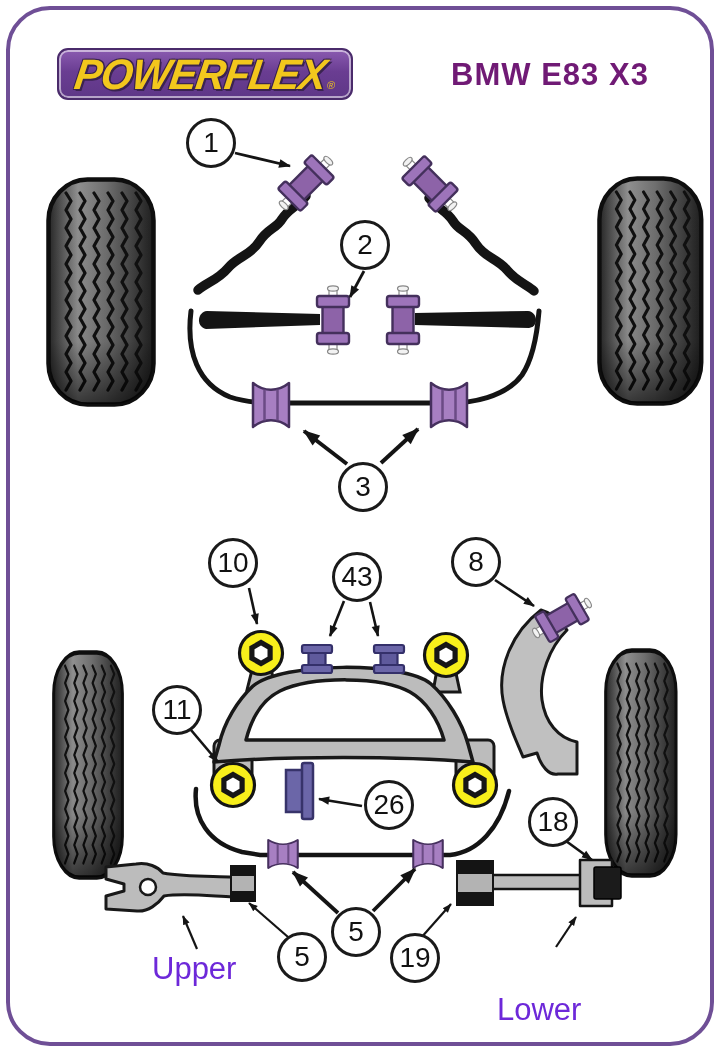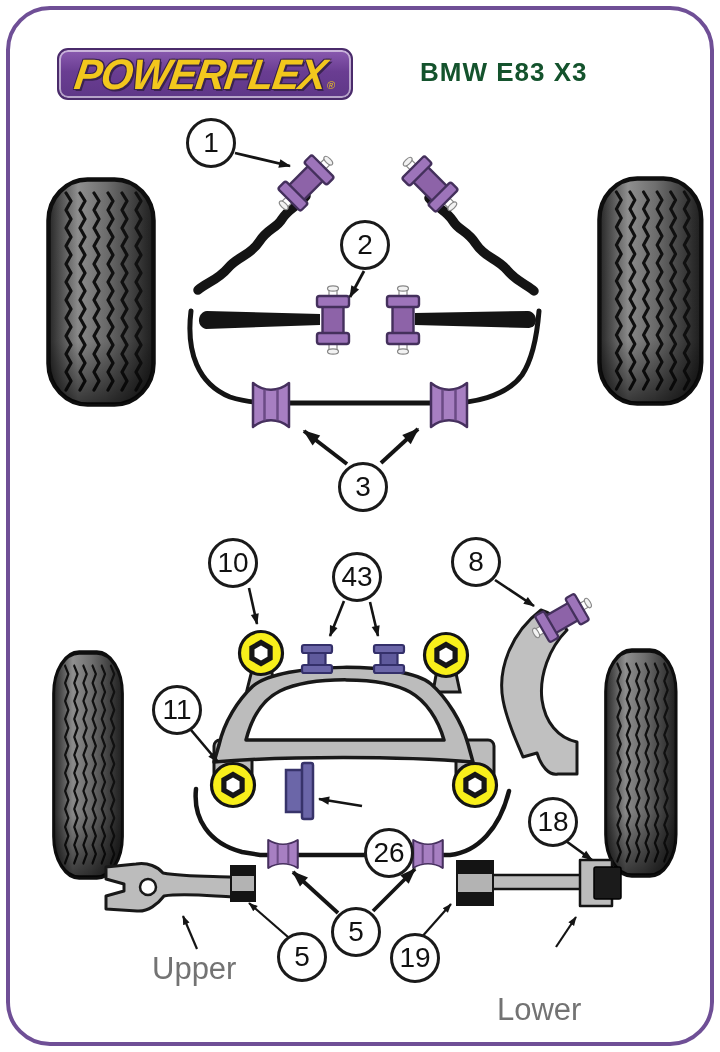--- a/index.html
+++ b/index.html
@@ -10,27 +10,27 @@
   .logo{position:absolute;left:57px;top:48px;width:296px;height:52px;
         background:linear-gradient(180deg,#8a5bb0 0%,#6a3d92 45%,#5e3787 100%);
         border:2px solid #4a2b6b;border-radius:11px;box-sizing:border-box;
         box-shadow:inset 0 0 0 2px rgba(255,255,255,0.55);
         display:flex;align-items:center;justify-content:center;}
   .logo-text{font-size:41px;font-weight:bold;font-style:italic;letter-spacing:-1px;
         color:#f2c71d;transform:skewX(-8deg) scaleY(1.04);
         text-shadow:2px 2px 0 #3a2350,-1px -1px 0 #3a2350,1px -1px 0 #3a2350,-1px 1px 0 #3a2350;}
   .logo-reg{font-size:11px;color:#f2c71d;align-self:flex-end;margin:0 0 7px 2px;
         transform:skewX(-8deg);}
-  .title{position:absolute;left:420px;top:57px;width:260px;text-align:left;
-        font-size:26px;letter-spacing:1px;color:#14532d;font-weight:bold;}
+  .title{position:absolute;left:420px;top:57px;width:260px;text-align:center;
+        font-size:31px;letter-spacing:1px;color:#701a75;font-weight:bold;}
   .diagram{position:absolute;left:0;top:0;z-index:1;}
   .callout{position:absolute;width:50px;height:50px;border:3px solid #1a1a1a;border-radius:50%;
         background:#ffffff;box-sizing:border-box;display:flex;align-items:center;justify-content:center;
         font-size:28px;color:#111;z-index:3;line-height:1;}
-  .part-label{position:absolute;font-size:31px;color:#737373;z-index:3;}
+  .part-label{position:absolute;font-size:31px;color:#6d28d9;z-index:3;}
 </style>
 </head>
 <body>
 
 <div class="page">
 
   <div class="page-border"></div>
 
   <div class="logo">
     <span class="logo-text">POWERFLEX</span>
@@ -195,21 +195,21 @@
     </div>
   <div class="callout" style="left:332px;top:552px">
       <span>43</span>
     </div>
   <div class="callout" style="left:451px;top:537px">
       <span>8</span>
     </div>
   <div class="callout" style="left:152px;top:685px">
       <span>11</span>
     </div>
-  <div class="callout" style="left:364px;top:828px">
+  <div class="callout" style="left:364px;top:780px">
       <span>26</span>
     </div>
   <div class="callout" style="left:528px;top:797px">
       <span>18</span>
     </div>
   <div class="callout" style="left:277px;top:932px">
       <span>5</span>
     </div>
   <div class="callout" style="left:331px;top:907px">
       <span>5</span>

